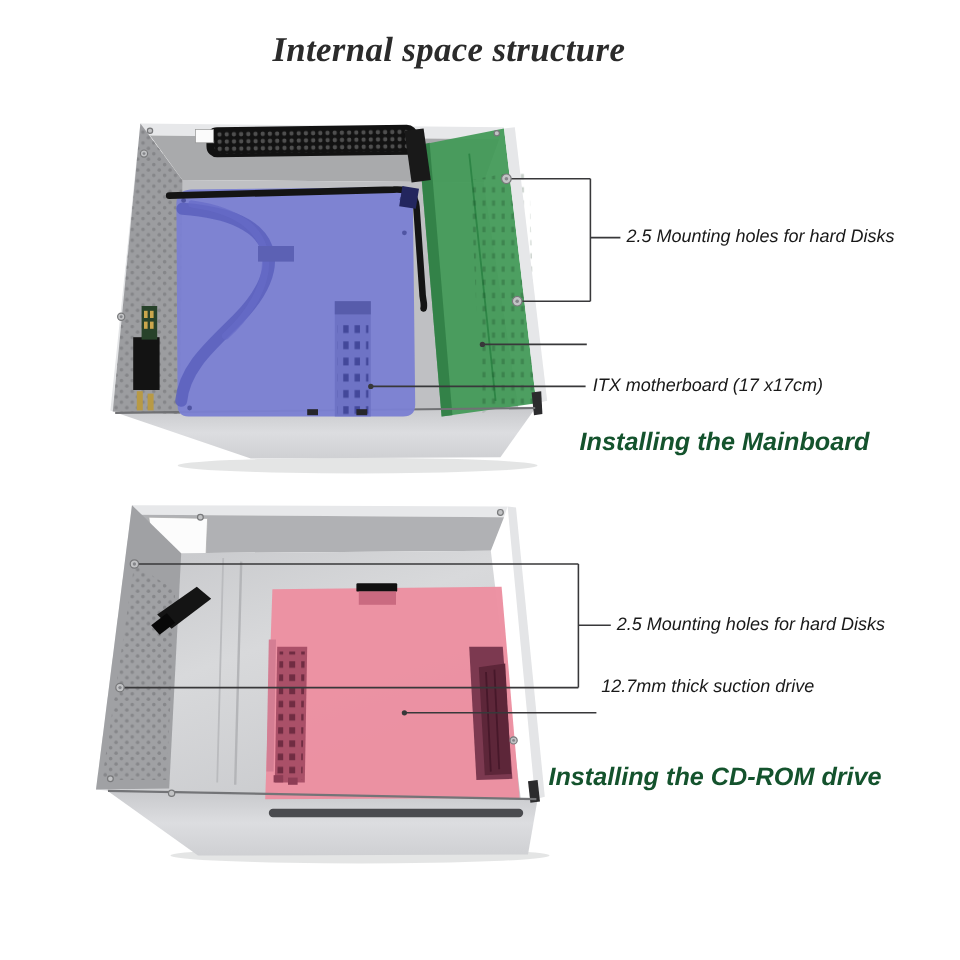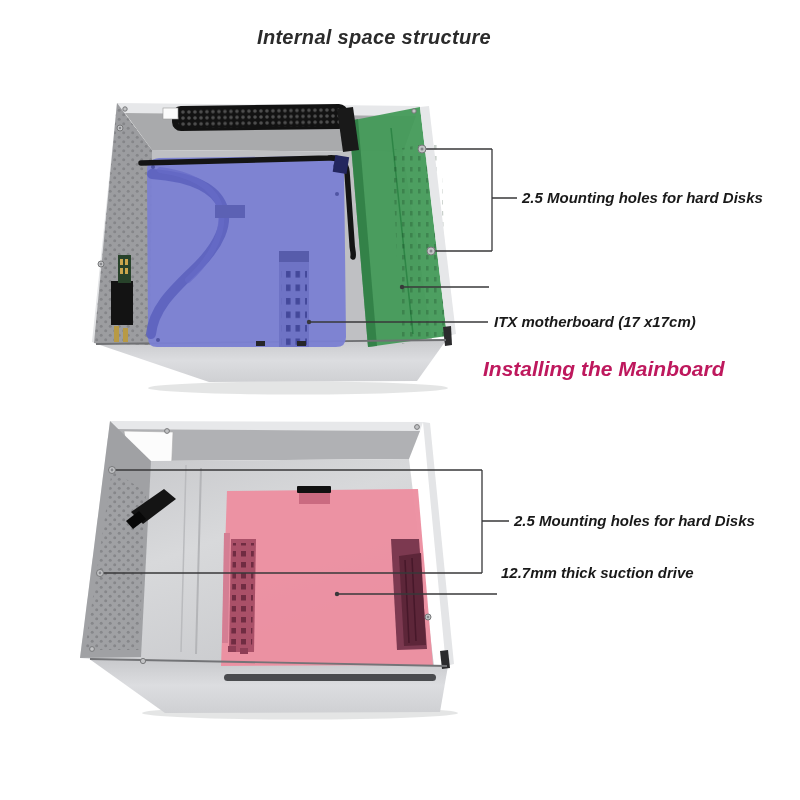--- a/index.html
+++ b/index.html
@@ -1,25 +1,25 @@
 <!DOCTYPE html>
 <html><head>
 <meta charset="utf-8">
 <style>
   html,body{margin:0;padding:0;background:#ffffff;}
   .stage{position:relative;width:800px;height:800px;background:#ffffff;overflow:hidden;
          font-family:"Liberation Sans", sans-serif;}
   .art{position:absolute;left:0;top:0;}
   .title{position:absolute;left:374px;top:26px;transform:translateX(-50%);
-         font-style:italic;font-weight:700;font-size:20px;color:#2b2b2b;
-         white-space:nowrap;letter-spacing:.3px;}
-  .lbl{position:absolute;font-style:italic;font-weight:700;font-size:15px;line-height:19px;
+         font-style:italic;font-weight:700;font-size:29px;color:#2b2b2b;
+         white-space:nowrap;letter-spacing:.3px;font-family:Liberation Serif, serif;}
+  .lbl{position:absolute;font-style:italic;font-weight:400;font-size:15px;line-height:19px;
        color:#191919;white-space:nowrap;}
   .cap{position:absolute;font-style:italic;font-weight:700;font-size:21px;line-height:25px;
-       color:#be185d;white-space:nowrap;}
+       color:#14532d;white-space:nowrap;}
 </style>
 </head>
 <body>
 
 <div class="stage">
 
 <svg class="art" width="800" height="800" viewBox="0 0 800 800">
   <defs>
     <linearGradient id="gFace" x1="0" y1="0" x2="0" y2="1">
       <stop offset="0" stop-color="#c7c8cb"></stop>
@@ -194,14 +194,15 @@
 </svg>
 
 <div class="title">Internal space structure</div>
 
 <div class="lbl" style="left:522px;top:188px">2.5 Mounting holes for hard Disks</div>
 <div class="lbl" style="left:494px;top:312px">ITX motherboard (17 x17cm)</div>
 <div class="cap" style="left:483px;top:356px">Installing the Mainboard</div>
 
 <div class="lbl" style="left:514px;top:511px">2.5 Mounting holes for hard Disks</div>
 <div class="lbl" style="left:501px;top:563px">12.7mm thick suction drive</div>
+<div class="cap" style="left:457px;top:635px">Installing the CD-ROM drive</div>
 
 </div>
 
 </body></html>

